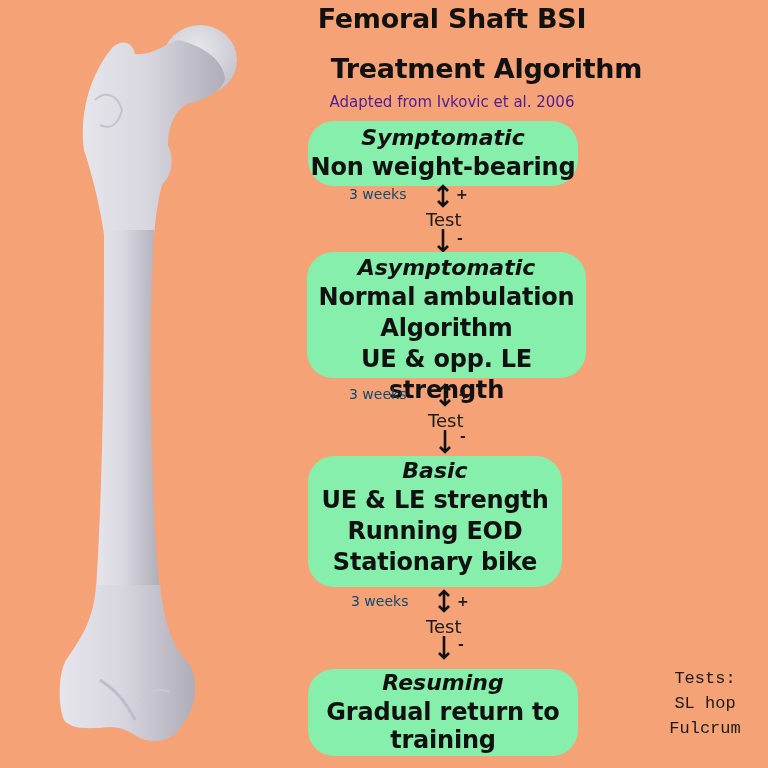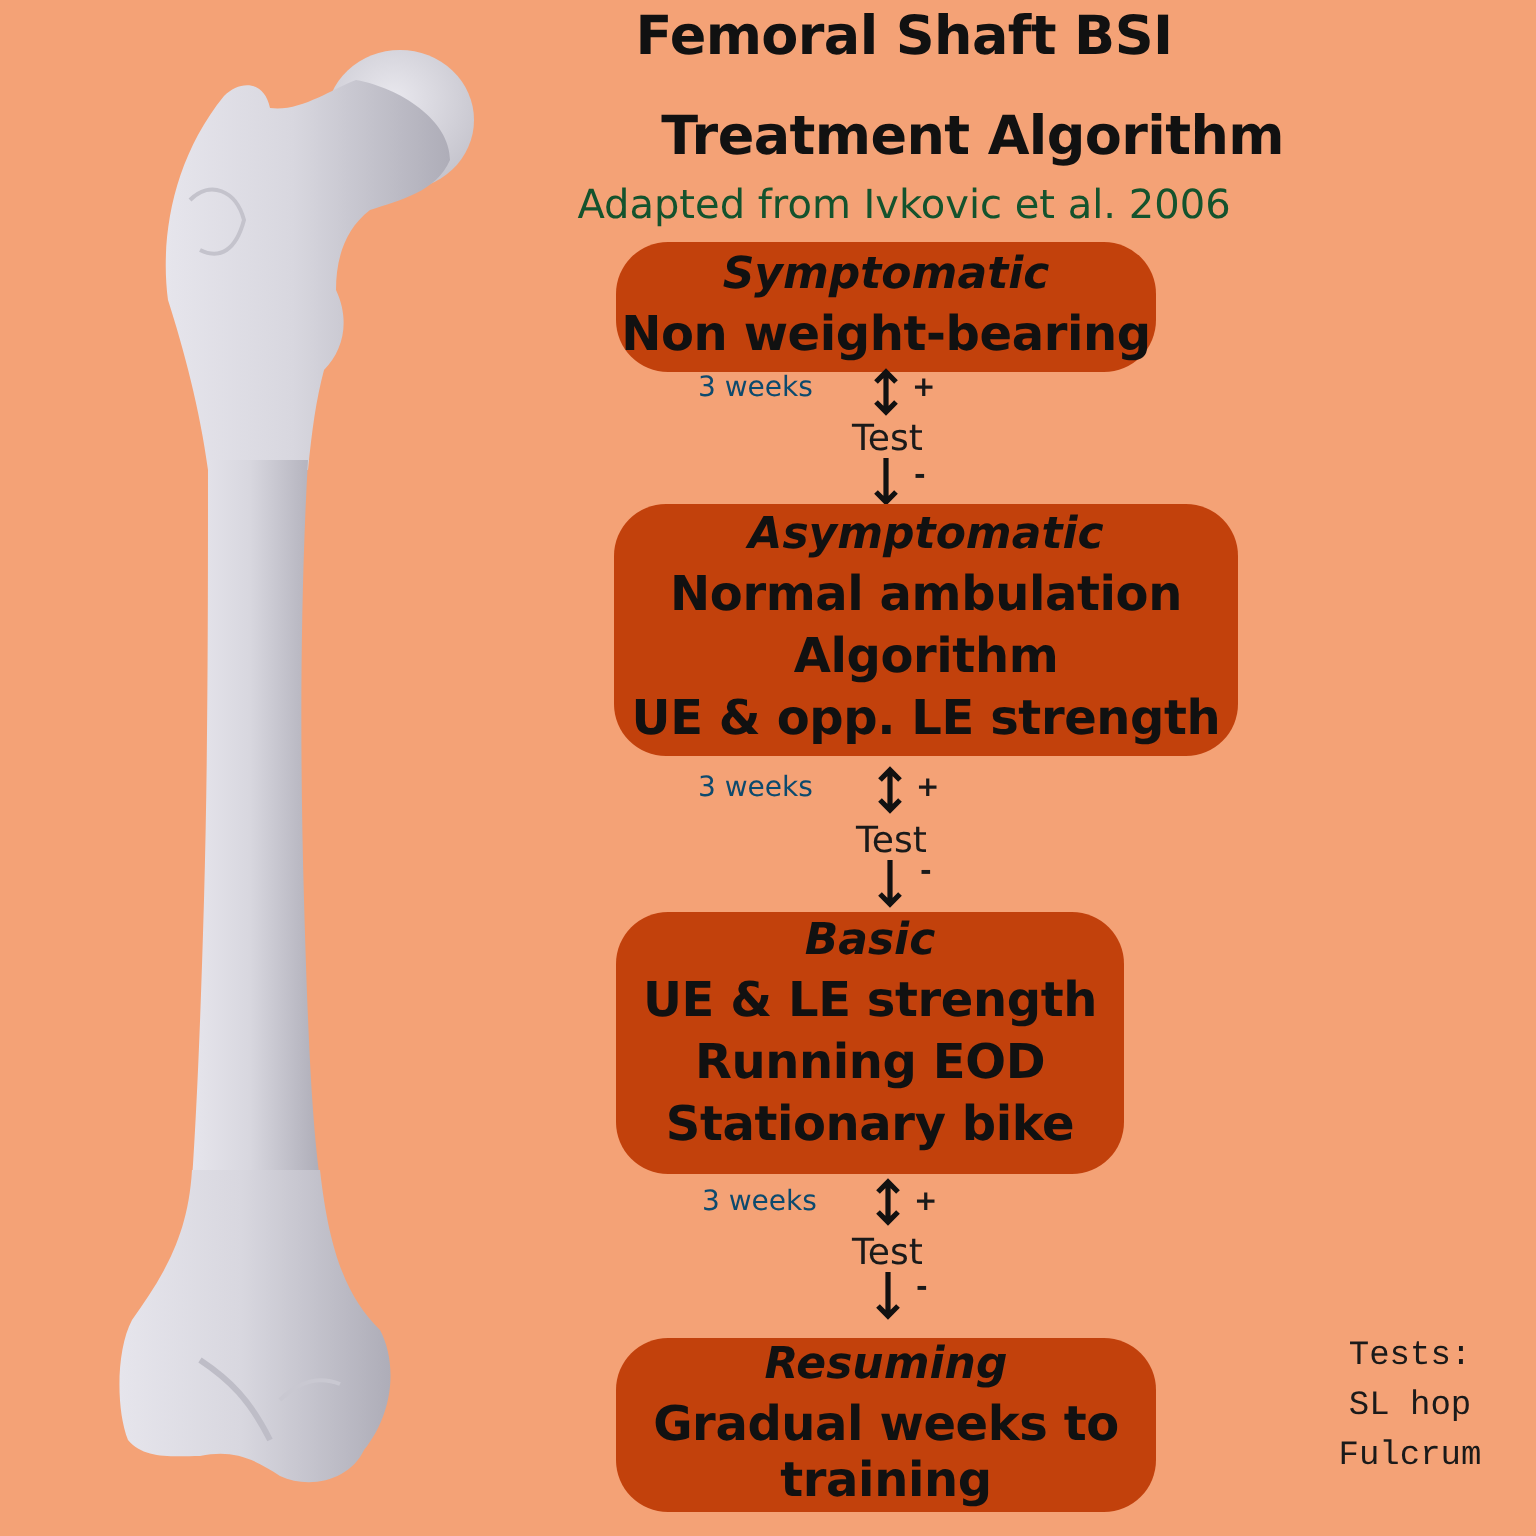--- a/index.html
+++ b/index.html
@@ -11,24 +11,24 @@
   }
   .bone { position:absolute; left:0; top:0; width:300px; height:768px; }
   .title {
     position:absolute; left:262px; width:380px; text-align:center;
     font-weight:bold; font-size:27px; line-height:34px; letter-spacing:-0.3px;
   }
   .title.l1 { top:2px; }
   .title.l2 { top:52px;text-align:right; }
   .subtitle {
     position:absolute; left:262px; width:380px; top:93px; text-align:center;
-    font-size:20px; line-height:18px; color:#14532d;
+    font-size:15px; line-height:18px; color:#4c1d95;
   }
   .box {
-    position:absolute; background:#c2410c; border-radius:26px;
+    position:absolute; background:#86efac; border-radius:26px;
     text-align:center; box-sizing:border-box;
   }
   .box .head {
     font-style:italic; font-weight:bold; font-size:22px; line-height:28px;
   }
   .box .line {
     font-weight:bold; font-size:24px; line-height:31px; letter-spacing:-0.2px;
   }
   .weeks { position:absolute; font-size:14px; color:#0c4a6e; }
   .test { position:absolute; font-size:18px; color:#1a1a1a; }
@@ -90,21 +90,21 @@
 <svg class="arrow" style="left:436px; top:184px;" width="14" height="24" viewBox="0 0 14 24">
   <path d="M7 2 V22 M2 7 L7 2 L12 7 M2 17 L7 22 L12 17" fill="none" stroke="#111" stroke-width="2.6"></path>
 </svg>
 <div class="sign" style="left:456px; top:186px;">+</div>
 <div class="test" style="left:426px; top:209px;">Test</div>
 <svg class="arrow" style="left:436px; top:229px;" width="14" height="24" viewBox="0 0 14 24">
   <path d="M7 0 V22 M2 17 L7 22 L12 17" fill="none" stroke="#111" stroke-width="2.6"></path>
 </svg>
 <div class="sign" style="left:457px; top:230px;">-</div>
 
-<div class="box" style="left:307px; top:252px; width:312px; height:126px; padding-top:2px;">
+<div class="box" style="left:307px; top:252px; width:279px; height:126px; padding-top:2px;">
   <div class="head">Asymptomatic</div>
   <div class="line">Normal ambulation</div>
   <div class="line">Algorithm</div>
   <div class="line">UE &amp; opp. LE strength</div>
 </div>
 
 <div class="weeks" style="left:349px; top:386px;">3 weeks</div>
 <svg class="arrow" style="left:438px; top:383px;" width="14" height="24" viewBox="0 0 14 24">
   <path d="M7 2 V22 M2 7 L7 2 L12 7 M2 17 L7 22 L12 17" fill="none" stroke="#111" stroke-width="2.6"></path>
 </svg>
@@ -128,21 +128,21 @@
 </svg>
 <div class="sign" style="left:457px; top:593px;">+</div>
 <div class="test" style="left:426px; top:616px;">Test</div>
 <svg class="arrow" style="left:437px; top:636px;" width="14" height="24" viewBox="0 0 14 24">
   <path d="M7 0 V22 M2 17 L7 22 L12 17" fill="none" stroke="#111" stroke-width="2.6"></path>
 </svg>
 <div class="sign" style="left:458px; top:636px;">-</div>
 
 <div class="box" style="left:308px; top:669px; width:270px; height:87px; padding-top:0px;">
   <div class="head">Resuming</div>
-  <div class="line" style="line-height:30px;">Gradual weeks to</div>
+  <div class="line" style="line-height:30px;">Gradual return to</div>
   <div class="line" style="line-height:26px;">training</div>
 </div>
 
 <div class="tests-note">
   <div>Tests:</div>
   <div>SL hop</div>
   <div>Fulcrum</div>
 </div>
 
 </body></html>

